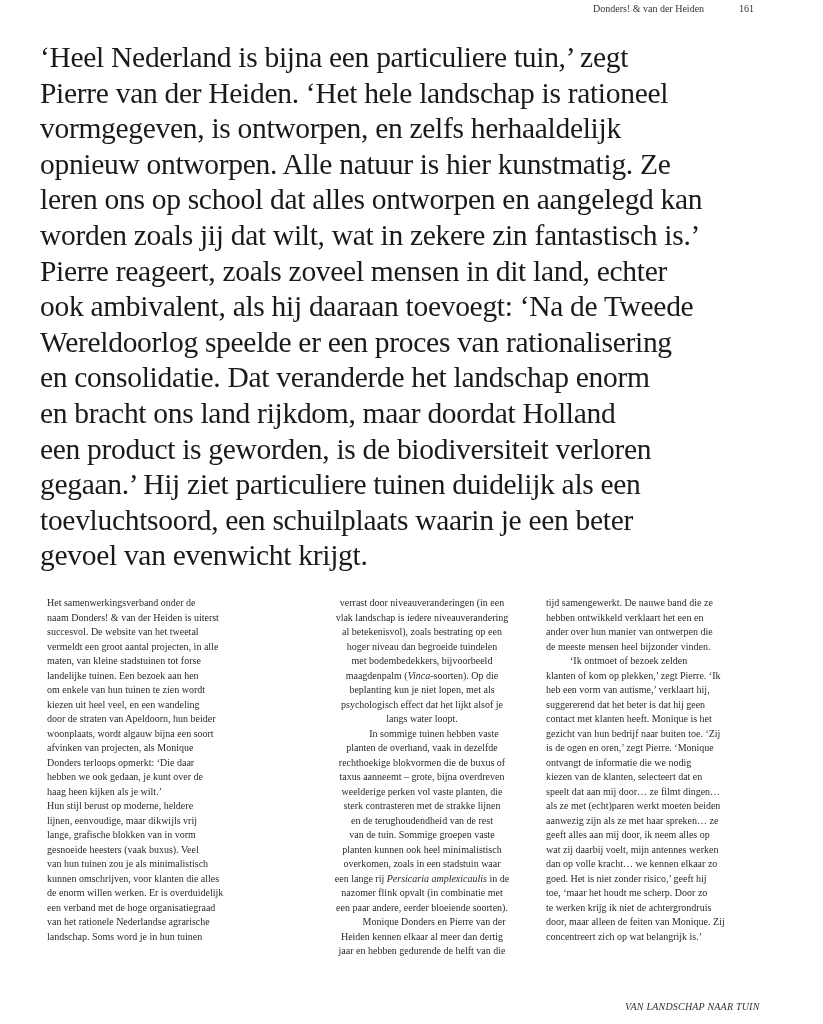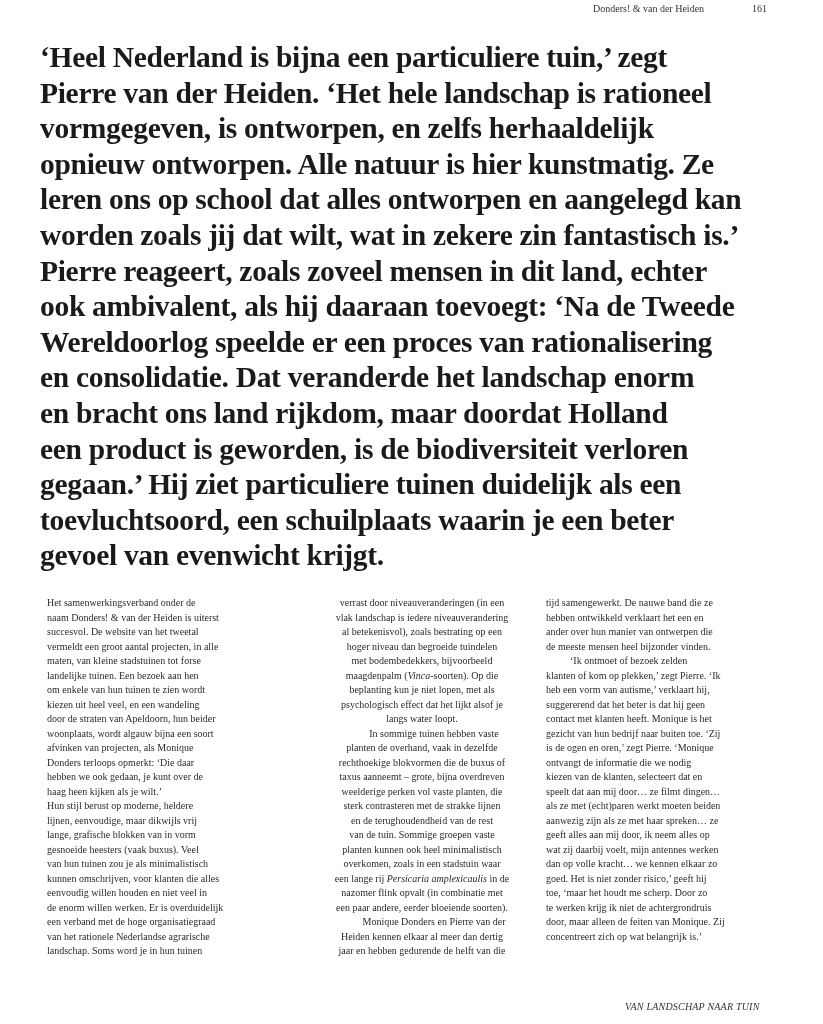--- a/index.html
+++ b/index.html
@@ -5,28 +5,28 @@
   html, body { margin: 0; padding: 0; background: #ffffff; }
   body {
     width: 823px; height: 1024px; position: relative; overflow: hidden;
     color: #1e1e1e;
   }
   .running-head {
     position: absolute; top: 3px; left: 593px;
     font-family: "Liberation Serif", serif; font-size: 10px; color: #333;
     white-space: nowrap;
   }
-  .running-head .page-number { position: absolute; left: 159px; top: 0; }
+  .running-head .page-number { position: absolute; left: 146px; top: 0; }
   .pull-quote {
     position: absolute; left: 40px; top: 40px; width: 760px;
     font-family: "Liberation Serif", serif; font-size: 29.5px; line-height: 35.6px;
     font-weight: normal; color: #1a1a1a; letter-spacing: -0.3px;
     margin: 0;
   }
-  .pull-quote span { display: block; white-space: nowrap; font-weight: bold; }
+  .pull-quote span { display: block; white-space: nowrap; }
   .col {
     position: absolute; top: 596px; width: 250px;
     font-family: "Liberation Serif", serif; font-size: 10px; line-height: 14.5px;
     color: #2a2a2a;
   }
   .col span.line { display: block; white-space: nowrap; }
   .col .indent { padding-left: 24px; }
   .col i { font-style: italic; }
   .col-1 { left: 47px; }
   .col-2 { left: 297px; text-align: center; }
@@ -77,21 +77,20 @@
   <span class="line">afvinken van projecten, als Monique</span>
   <span class="line">Donders terloops opmerkt: ‘Die daar</span>
   <span class="line">hebben we ook gedaan, je kunt over de</span>
   <span class="line">haag heen kijken als je wilt.’</span>
   <span class="line">Hun stijl berust op moderne, heldere</span>
   <span class="line">lijnen, eenvoudige, maar dikwijls vrij</span>
   <span class="line">lange, grafische blokken van in vorm</span>
   <span class="line">gesnoeide heesters (vaak buxus). Veel</span>
   <span class="line">van hun tuinen zou je als minimalistisch</span>
   <span class="line">kunnen omschrijven, voor klanten die alles</span>
-  <span class="line">eenvoudig willen houden en niet veel in</span>
   <span class="line">de enorm willen werken. Er is overduidelijk</span>
   <span class="line">een verband met de hoge organisatiegraad</span>
   <span class="line">van het rationele Nederlandse agrarische</span>
   <span class="line">landschap. Soms word je in hun tuinen</span>
 </div>
 
 <div class="col col-2">
   <span class="line">verrast door niveauveranderingen (in een</span>
   <span class="line">vlak landschap is iedere niveauverandering</span>
   <span class="line">al betekenisvol), zoals bestrating op een</span>

